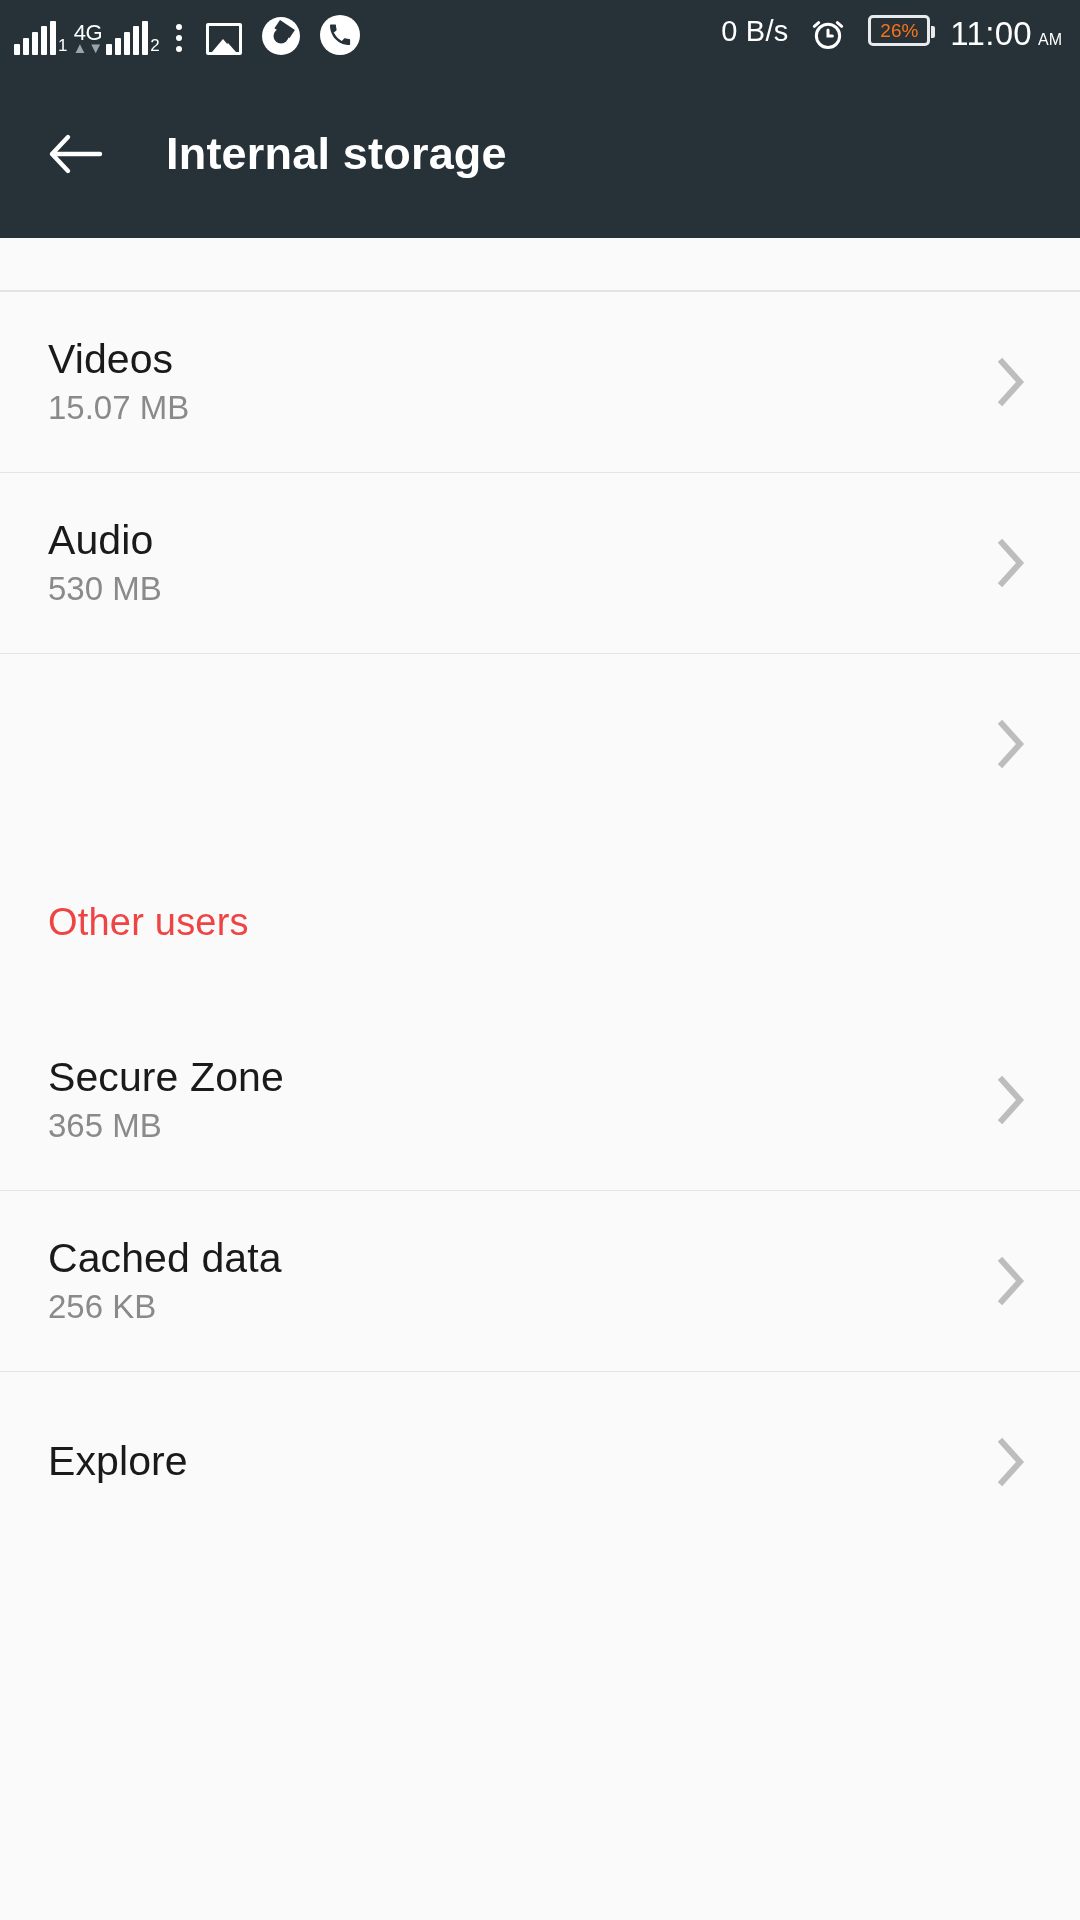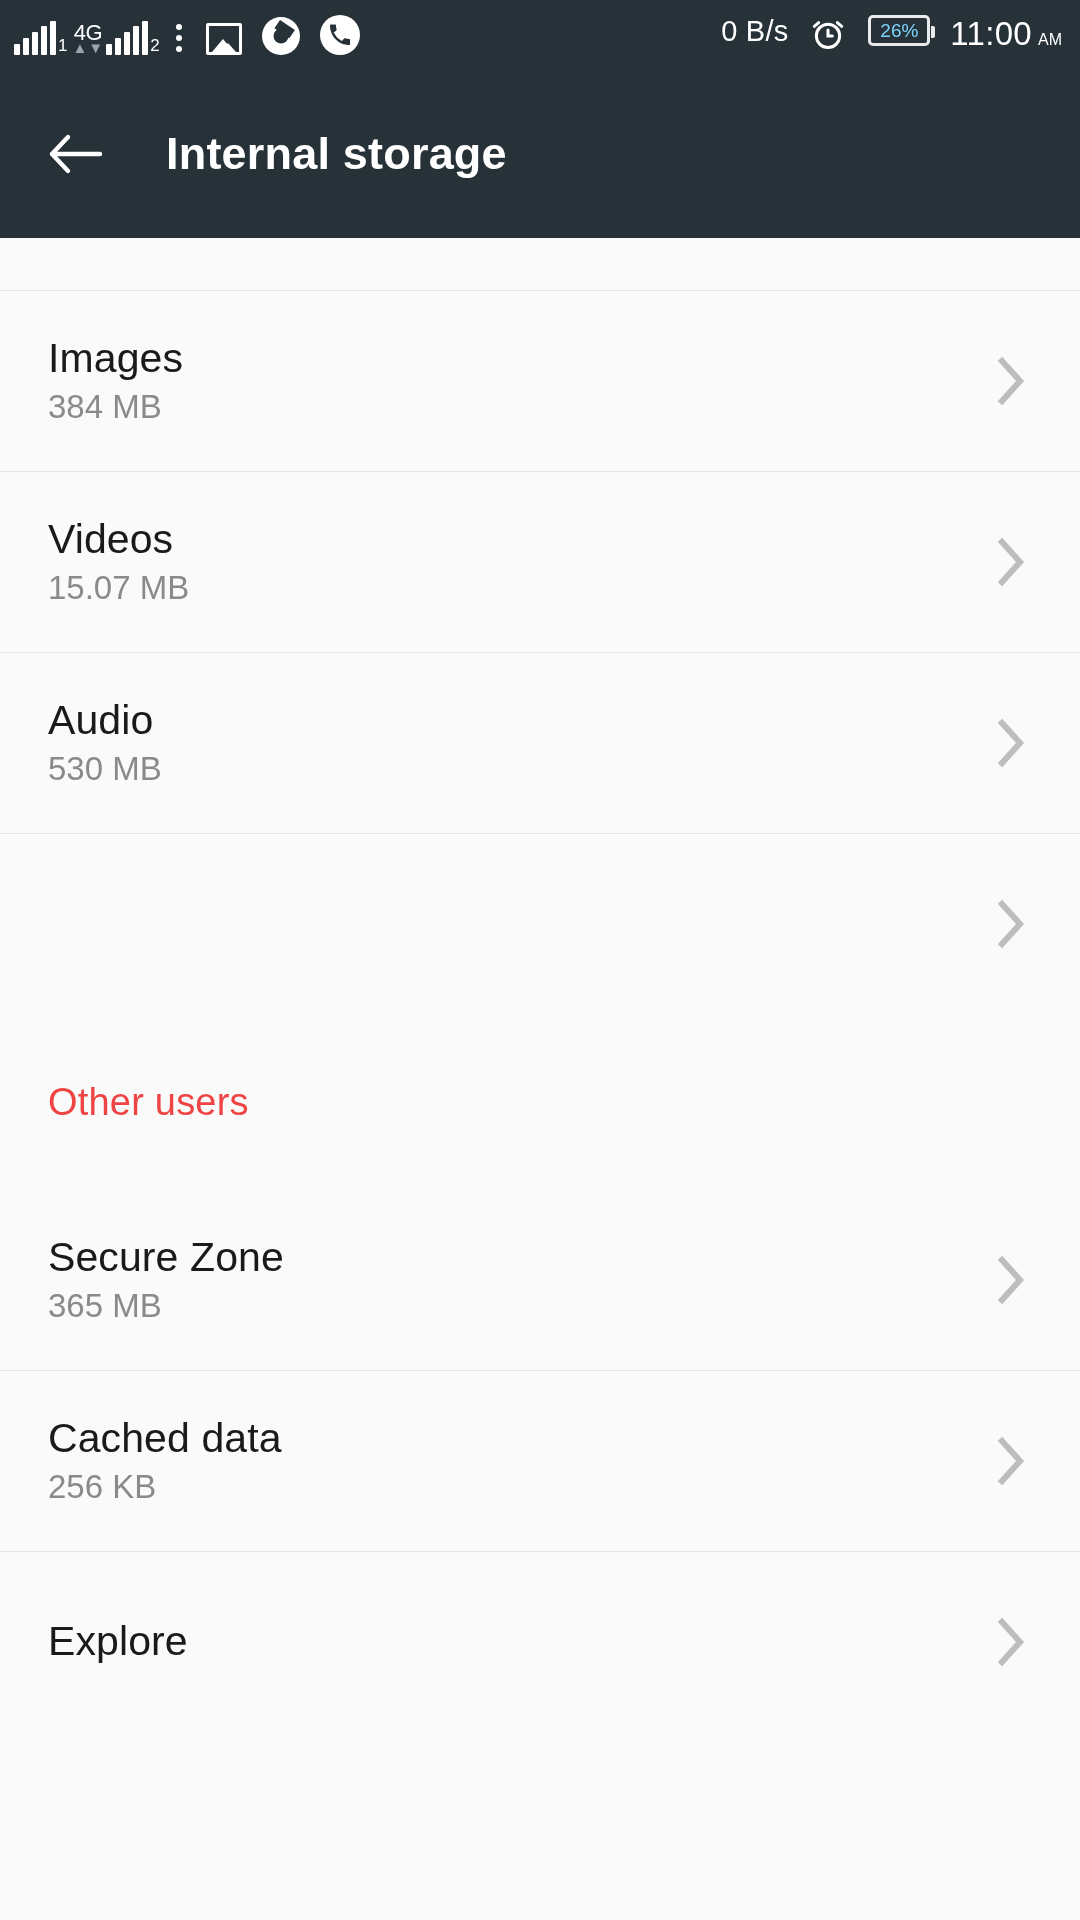--- a/index.html
+++ b/index.html
@@ -198,21 +198,21 @@
   }
   .battery::after {
     content: "";
     position: absolute;
     right: -8px; top: 8px;
     width: 4px; height: 12px;
     background: #e8eaeb;
     border-radius: 0 2px 2px 0;
   }
   .battery-pct {
-    color: #7dd3fc;
+    color: #f97316;
     font-size: 19px;
     line-height: 1;
     font-weight: 400;
   }
 
   .clock {
     display: flex;
     align-items: baseline;
     gap: 6px;
   }
@@ -395,29 +395,20 @@
       </svg>
     </div>
     <div class="app-title">Internal storage</div>
   </div>
 
   <div class="list">
 
     <div class="spacer-top"></div>
     <div class="divider"></div>
 
-    <div class="row">
-      <div class="row-text">
-        <span class="row-title">Images</span>
-        <span class="row-sub">384 MB</span>
-      </div>
-      <svg class="chev" width="32" height="52" viewBox="0 0 16 26">
-        <path fill="none" stroke="#bdbdbd" stroke-width="3" stroke-linecap="square" stroke-linejoin="miter" d="M3 3l9 10-9 10"></path>
-      </svg>
-    </div>
     <div class="divider"></div>
 
     <div class="row">
       <div class="row-text">
         <span class="row-title">Videos</span>
         <span class="row-sub">15.07 MB</span>
       </div>
       <svg class="chev" width="32" height="52" viewBox="0 0 16 26">
         <path fill="none" stroke="#bdbdbd" stroke-width="3" stroke-linecap="square" d="M3 3l9 10-9 10"></path>
       </svg>

